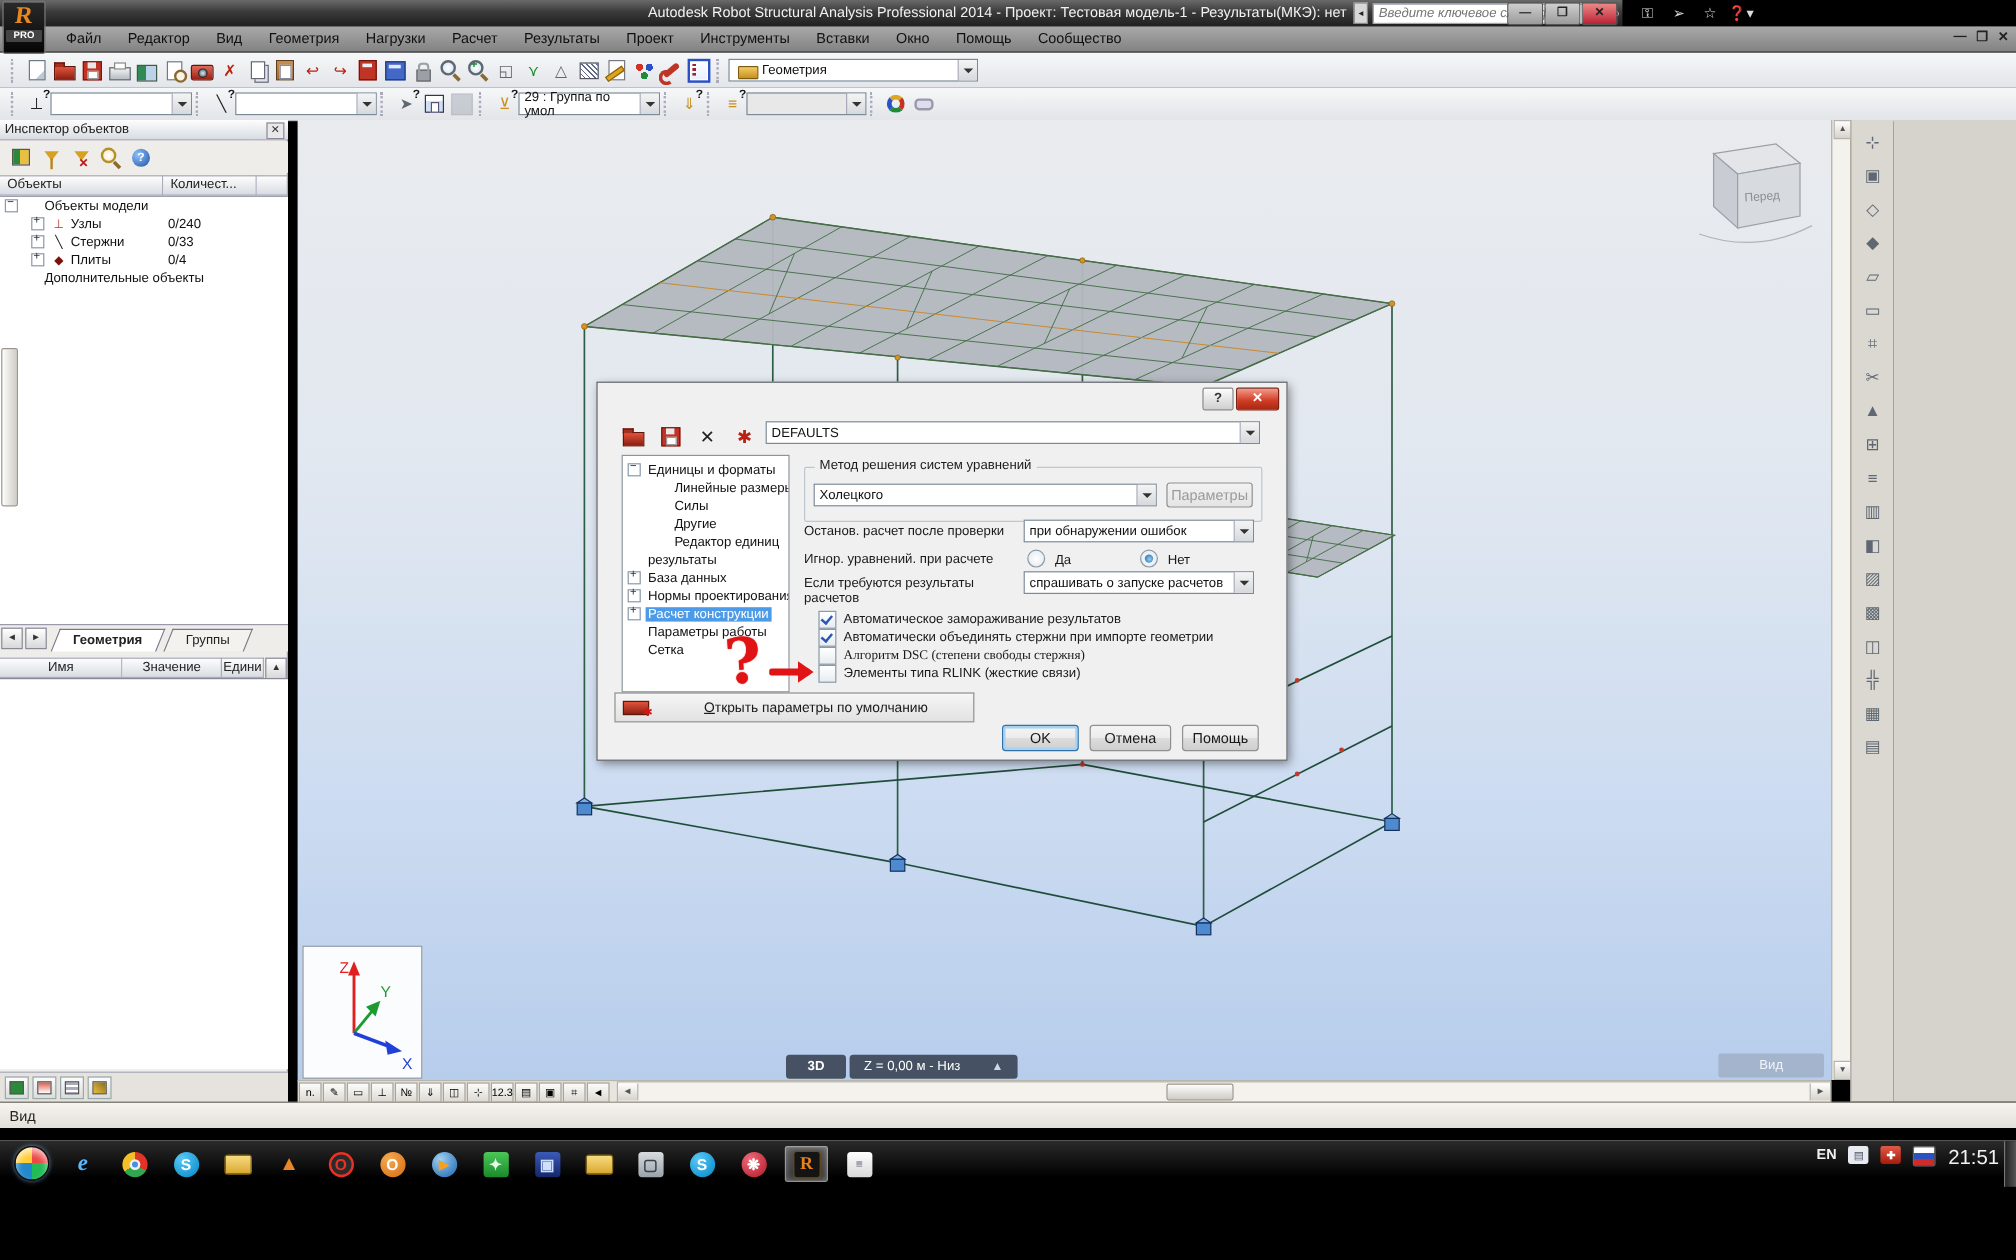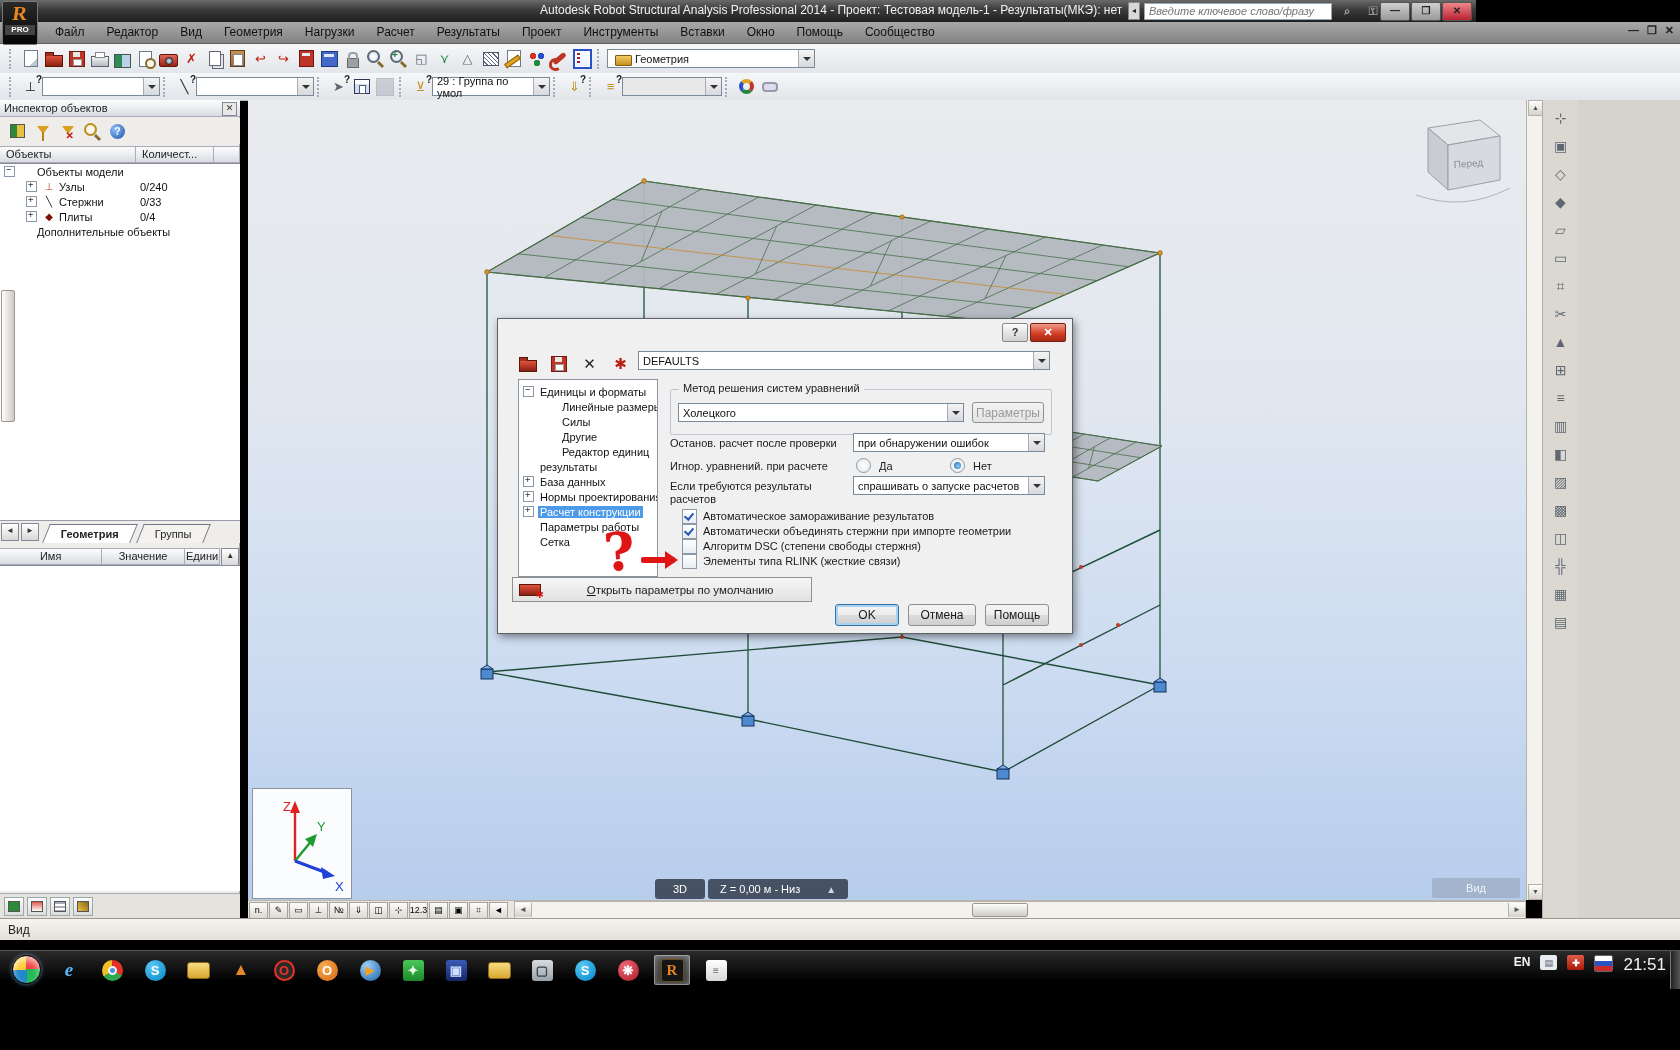--- a/index.html
+++ b/index.html
@@ -1,20 +1,20 @@
 <!DOCTYPE html>
 <html><head>
 <meta charset="utf-8">
 <style>
   html,body{margin:0;padding:0;width:1680px;height:1050px;background:#000;overflow:hidden;
     font-family:"Liberation Sans",sans-serif;-webkit-font-smoothing:antialiased}
   .abs{position:absolute}
   i{font-style:normal}
   
-  #titlebar{left:0;top:0;width:1476px;height:22px;background:linear-gradient(#6a6a6a,#3a3a3a 45%,#1f1f1f);color:#eee;font-size:12px}
+  #titlebar{left:0;top:0;width:1352px;height:22px;background:linear-gradient(#6a6a6a,#3a3a3a 45%,#1f1f1f);color:#eee;font-size:12px}
   #title-text{left:540px;top:3px;white-space:nowrap;color:#f2f2f2}
   #logo{left:2px;top:1px;width:34px;height:42px;background:linear-gradient(#2a2a2a,#050505);border:1px solid #777;border-radius:2px;z-index:30;text-align:center}
   #logo .r{display:block;color:#e8871e;font:bold 20px/22px "Liberation Serif",serif;transform:skewX(-8deg)}
   #logo .pro{display:block;color:#fff;font:bold 8px/10px "Liberation Sans",sans-serif;background:#444;margin:1px 2px;border-radius:1px}
   #search-wrap{left:1128px;top:2px;height:18px;display:flex;align-items:center;gap:4px}
   #search-prev{width:10px;height:16px;background:#d8d8d8;border:1px solid #888;color:#222;font-size:8px;line-height:15px;text-align:center}
   #search-input{width:178px;height:15px;border:1px solid #9aa7b5;font:italic 11px "Liberation Sans",sans-serif;color:#777;padding:0 4px}
   .tbtn{width:22px;height:18px;display:flex;align-items:center;justify-content:center;color:#ddd;font-size:12px}
   #win-ctrls{right:4px;top:2px;display:flex;gap:1px}
   .wc{width:28px;height:17px;background:linear-gradient(#cfcfcf,#9a9a9a);border:1px solid #555;border-radius:2px;color:#222;font:bold 10px/15px "Liberation Sans",sans-serif;text-align:center}
@@ -610,21 +610,21 @@
       <polygon points="64,45 52,50 60,58" fill="#1f9a30"></polygon>
       <line x1="42" y1="72" x2="74" y2="84" stroke="#2040d8" stroke-width="3"></line>
       <polygon points="82,87 68,78 70,90" fill="#2040d8"></polygon>
       <text id="ax-z" x="30" y="22" font-size="13" fill="#e02020" font-family="Liberation Sans, sans-serif">Z</text>
       <text id="ax-y" x="64" y="42" font-size="13" fill="#1f9a30" font-family="Liberation Sans, sans-serif">Y</text>
       <text id="ax-x" x="82" y="102" font-size="13" fill="#2040d8" font-family="Liberation Sans, sans-serif">X</text>
     </svg>
   </div>
 
   <div id="bar3d" class="abs">
-    <span class="dseg" style="font-weight:normal;padding:0 18px">3D</span>
+    <span class="dseg" style="font-weight:bold;padding:0 18px">3D</span>
     <span class="dseg">
       <span>Z = 0,00 м - Низ</span>
       <span class="up">▲</span>
     </span>
   </div>
   <div id="vp-watermark" class="abs">
     <span>Вид</span>
   </div>
 </div>
 
@@ -876,21 +876,21 @@
 
   <div>
     <label class="cbrow" style="left: 184px; top: 190px;">
         <span class="cb checked"></span>
         <span>Автоматическое замораживание результатов</span>
       </label>
       <label class="cbrow" style="left: 184px; top: 205px;">
         <span class="cb checked"></span>
         <span>Автоматически объединять стержни при импорте геометрии</span>
       </label>
-      <label class="cbrow" style="left: 184px; top: 220px;">
+      <label class="cbrow" style="left: 184px; top: 220px; font-family: Liberation Serif, serif;">
         <span class="cb"></span>
         <span>Алгоритм DSC (степени свободы стержня)</span>
       </label>
       <label class="cbrow" style="left: 184px; top: 235px;">
         <span class="cb"></span>
         <span>Элементы типа RLINK (жесткие связи)</span>
       </label>
   </div>
 
   <div class="bigbtn" style="top:258px">

